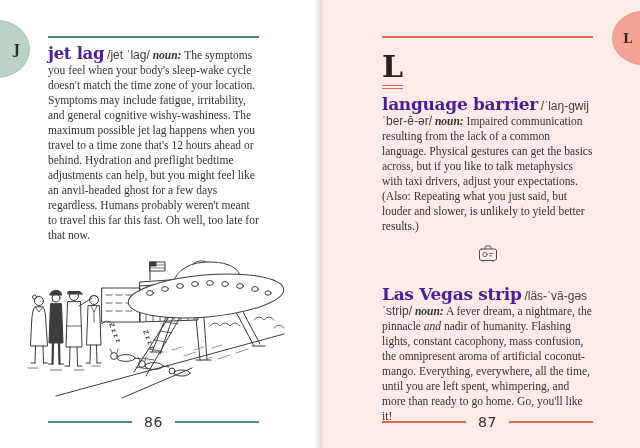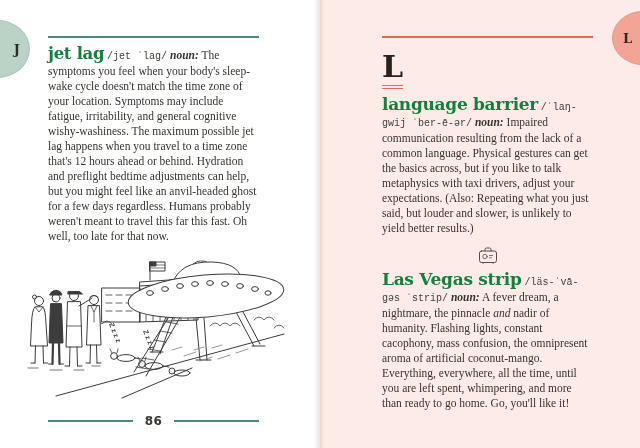--- a/index.html
+++ b/index.html
@@ -10,45 +10,45 @@
   .page-right{left:320px;background:var(--right-page-bg,#fcebe7);}
   .gutter{position:absolute;left:314px;top:0;width:10px;height:448px;pointer-events:none;
           background:linear-gradient(90deg,rgba(130,95,85,0) 0%,rgba(130,95,85,0.16) 55%,rgba(130,95,85,0) 100%);}
   .col{position:absolute;top:0;width:211px;}
   .col-left{left:48px;}
   .col-right{left:62px;}
   .rule{height:2px;margin-top:36px;}
   .rule-teal{background:var(--teal-accent,#4b8a84);}
   .rule-coral{background:var(--coral-accent,#e2685a);height:1.5px;}
   .entry{font-size:11.5px;line-height:15px;color:var(--ink,#38332f);margin:8px 0 0 0;}
-  .entry-2{margin-top:7px;}
-  .headword{font-family:"DejaVu Serif",serif;font-weight:bold;color:#15803d;letter-spacing:-0.3px;}
+  .entry-2{margin-top:24px;}
+  .headword{font-family:"DejaVu Serif",serif;font-weight:bold;color:#4c1d95;letter-spacing:-0.3px;}
   .hw-lg{font-size:16.5px;}
   .hw-md{font-size:17px;}
-  .pron{font-family:Liberation Mono, monospace;font-size:10px;color:#45403a;}
+  .pron{font-family:Liberation Sans, sans-serif;font-size:12px;color:#45403a;}
   .pos{font-weight:bold;font-style:italic;}
   .see-also{font-size:10.5px;margin:3px 0 0 0;color:var(--ink,#38332f);}
   .see-also .lbl{font-style:italic;}
   .section-letter{font-family:"DejaVu Serif",serif;font-weight:bold;font-size:30px;line-height:32px;
                   color:#262220;margin-top:13px;}
   .section-underline{width:21px;height:1px;background:var(--coral-accent,#e2685a);margin-top:2px;}
   .tab{position:absolute;border-radius:50%;display:flex;align-items:center;
        font-family:"DejaVu Serif",serif;font-weight:bold;font-size:13px;color:#2c2b27;
        border:1px solid rgba(0,0,0,0.06);box-sizing:border-box;}
   .tab-left{left:-36px;top:20px;width:66px;height:58px;background:var(--tab-green,#bad3c6);
             justify-content:flex-end;padding-right:9px;}
   .tab-right{right:-34px;top:11px;width:62px;height:54px;background:var(--tab-salmon,#f4a494);
              justify-content:flex-start;padding-left:10px;}
   .footer{position:absolute;top:414px;display:flex;align-items:center;width:211px;}
   .footer-left{left:48px;}
   .footer-right{left:62px;}
   .fline{flex:1;height:1.5px;}
   .fline-teal{background:var(--teal-accent,#4b8a84);}
   .fline-coral{background:var(--coral-accent,#e2685a);}
-  .pnum{margin:0 12px;font-family:"DejaVu Sans",sans-serif;font-weight:bold;font-size:12px;
+  .pnum{margin:0 12px;font-family:"DejaVu Sans",sans-serif;font-weight:normal;font-size:14px;
         color:#3a3530;letter-spacing:0.5px;}
   .illustration{position:absolute;left:22px;top:246px;}
   .divider-icon{display:block;margin:9px auto 2px auto;}
 </style>
 </head>
 <body>
 
 <div class="book">
 
   <div class="page page-left">
@@ -186,16 +186,21 @@
       </svg>
 
       <p class="entry entry-2">
         <span class="headword hw-md">Las Vegas strip</span>
         <span class="pron">/läs-ˈvā-gəs ˈstrip/</span>
         <span class="pos">noun:</span>
         <span class="def"><span>A fever dream, a nightmare, the pinnacle </span><span style="font-style: italic;">and</span><span> nadir of humanity. Flashing lights, constant cacophony, mass confusion, the omnipresent aroma of artificial coconut-mango. Everything, everywhere, all the time, until you are left spent, whimpering, and more than ready to go home. Go, you'll like it!</span></span>
       </p>
     </div>
 
+    <div class="footer footer-right">
+      <span class="fline fline-coral"></span>
+      <span class="pnum">87</span>
+      <span class="fline fline-coral"></span>
+    </div>
   </div>
 
   <div class="gutter"></div>
 </div>
 
 </body></html>

